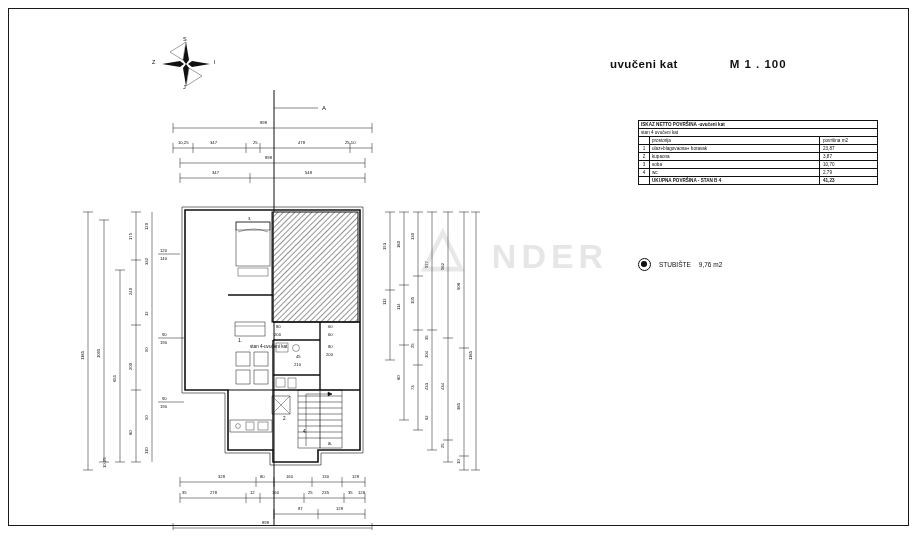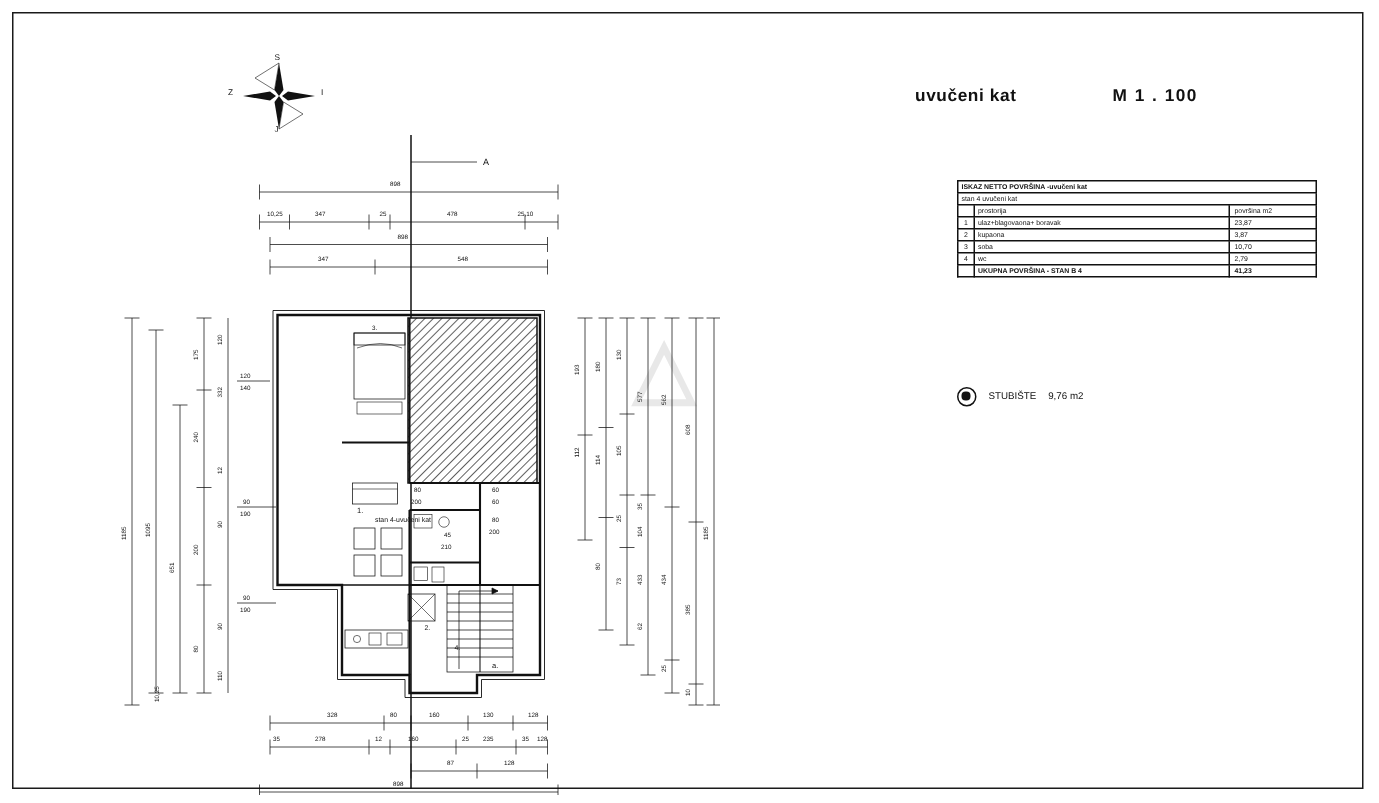--- a/index.html
+++ b/index.html
@@ -32,21 +32,21 @@
   .title-right {
     position: absolute;
     left: 610px;
     top: 58px;
     font-size: 11.5px;
     font-weight: bold;
     letter-spacing: 0.4px;
     white-space: nowrap;
   }
   .title-right .scale {
-    margin-left: 20px;
+    margin-left: 8px;
     letter-spacing: 1px;
     padding-left: 44px;
   }
   .area-table {
     position: absolute;
     left: 638px;
     top: 120px;
     width: 240px;
     border-collapse: collapse;
     font-size: 4.6px;
@@ -193,20 +193,21 @@
   </table>
 
   <div class="stair-note">
     <span class="stair-badge"></span>
     <span>STUBIŠTE</span>
     <span>9,76 m2</span>
   </div>
 
   <div class="watermark">
     <span class="wm-mark">△</span>
+    <span>NDER</span>
   </div>
 
   <div class="compass">
     <svg width="72" height="56" viewBox="0 0 72 56">
       <polygon points="36,6 39,24 36,28 33,24" fill="#111"></polygon>
       <polygon points="36,50 39,32 36,28 33,32" fill="#111"></polygon>
       <polygon points="12,28 30,25 34,28 30,31" fill="#111"></polygon>
       <polygon points="60,28 42,25 38,28 42,31" fill="#111"></polygon>
       <polygon points="36,6 33,24 20,16" fill="#fff" stroke="#111" stroke-width="0.4"></polygon>
       <polygon points="36,50 39,32 52,40" fill="#fff" stroke="#111" stroke-width="0.4"></polygon>

